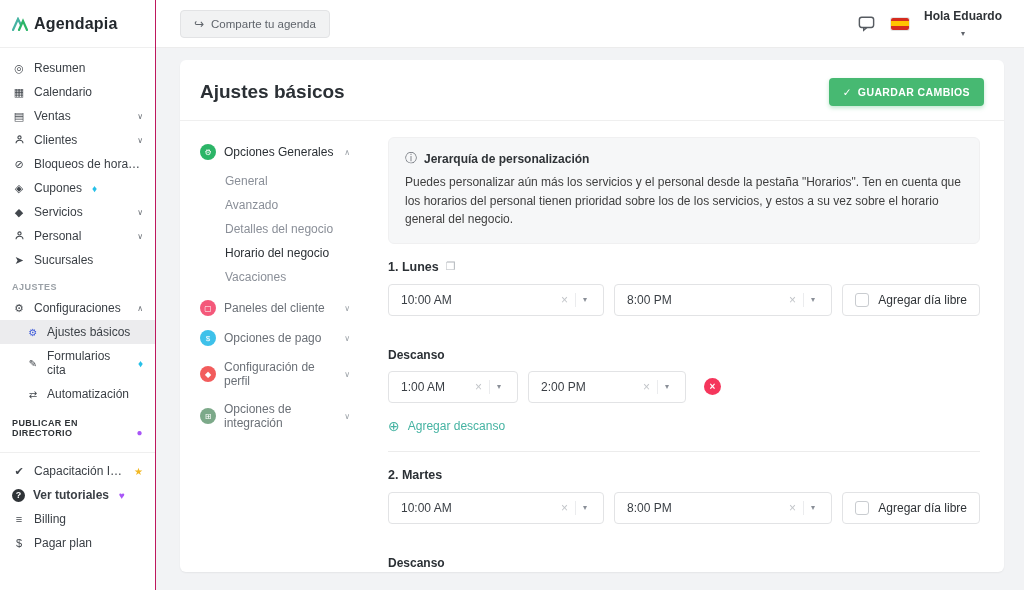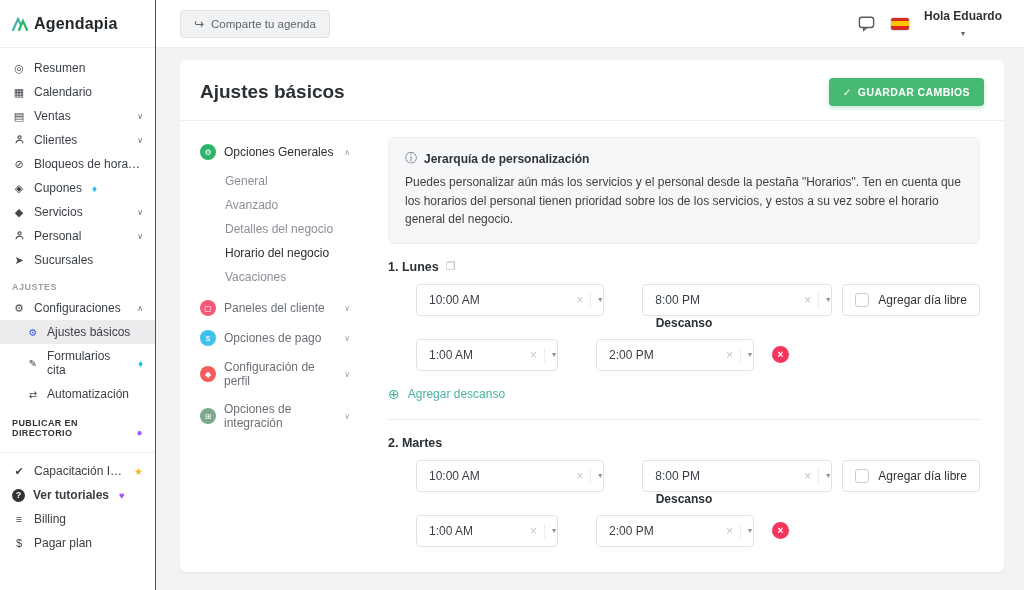--- a/index.html
+++ b/index.html
@@ -72,29 +72,29 @@
   
   .panel { flex:1; padding:16px 24px 0 22px; overflow:hidden; min-width:0; }
   .infobox { background:#f6f7f8; border:1px solid #f0f0f1; border-radius:6px; padding:12px 16px 14px; margin-bottom:16px; }
   .info-title { display:flex; align-items:center; gap:7px; font-size:12px; font-weight:700; color:#2f3337; }
   .info-ic { color:#6b7077; font-size:12px; font-weight:400; }
   .info-body { font-size:12px; color:#404040; line-height:1.55; margin-top:6px; }
 
   .day-label { display:flex; align-items:center; gap:7px; font-size:12.5px; font-weight:700; color:#2b3035; margin:12px 0 10px; }
   .copy { color:#b3b7bc; font-size:11px; font-weight:400; cursor:pointer; }
   .time-row { display:flex; align-items:center; gap:10px; }
-  .select { height:32px; border:1px solid #e2e3e5; border-radius:4px; background:#fff; display:flex; align-items:center; padding:0 1px 0 12px; font-size:12px; color:#3a3f45; cursor:pointer;margin-left:28px; }
+  .select { height:32px; border:1px solid #e2e3e5; border-radius:4px; background:#fff; display:flex; align-items:center; padding:0 16px 0 12px; font-size:12px; color:#3a3f45; cursor:pointer; }
   .w-start { width:216px; } .w-end { width:218px; }
-  .w-bstart { width:142px; } .w-bend { width:158px; }
+  .w-bstart { width:130px; } .w-bend { width:158px; }
   .sval { overflow:hidden; white-space:nowrap; }
   .sclear { margin-left:auto; color:#c2c5c9; font-size:12px; padding-right:7px; border-right:1px solid #ebecee; }
   .scaret { color:#8a8f98; font-size:8px; padding-left:7px; }
   .dayoff { margin-left:auto; height:32px; border:1px solid #e2e3e5; border-radius:4px; display:flex; align-items:center; gap:9px; padding:0 12px; font-size:12px; color:#2f3337; cursor:pointer; background:#fff; white-space:nowrap; }
   .cb { width:14px; height:14px; border:1px solid #c9ccd0; border-radius:3px; background:#fff; flex-shrink:0; }
-  .break-title { font-size:12px; font-weight:700; color:#2b3035; margin:0 0 9px;text-align:center; }
+  .break-title { font-size:12px; font-weight:700; color:#2b3035; margin:32px 0 9px; }
   .break-row { display:flex; align-items:center; gap:10px; }
   .del { width:17px; height:17px; border-radius:50%; background:var(--red,#f5365c); color:#fff; font-size:10px; font-weight:700; display:inline-flex; align-items:center; justify-content:center; margin-left:8px; cursor:pointer; }
   .add-break { display:flex; align-items:center; gap:8px; color:var(--teal,#45b3a2); font-size:12px; margin:16px 0 4px; cursor:pointer; }
   .plus { font-size:14px; line-height:1; }
   .day-divider { border:none; border-top:1px solid #ececec; margin:18px 0 16px; }
 </style>
 </head>
 <body>
 
 <div class="app">

